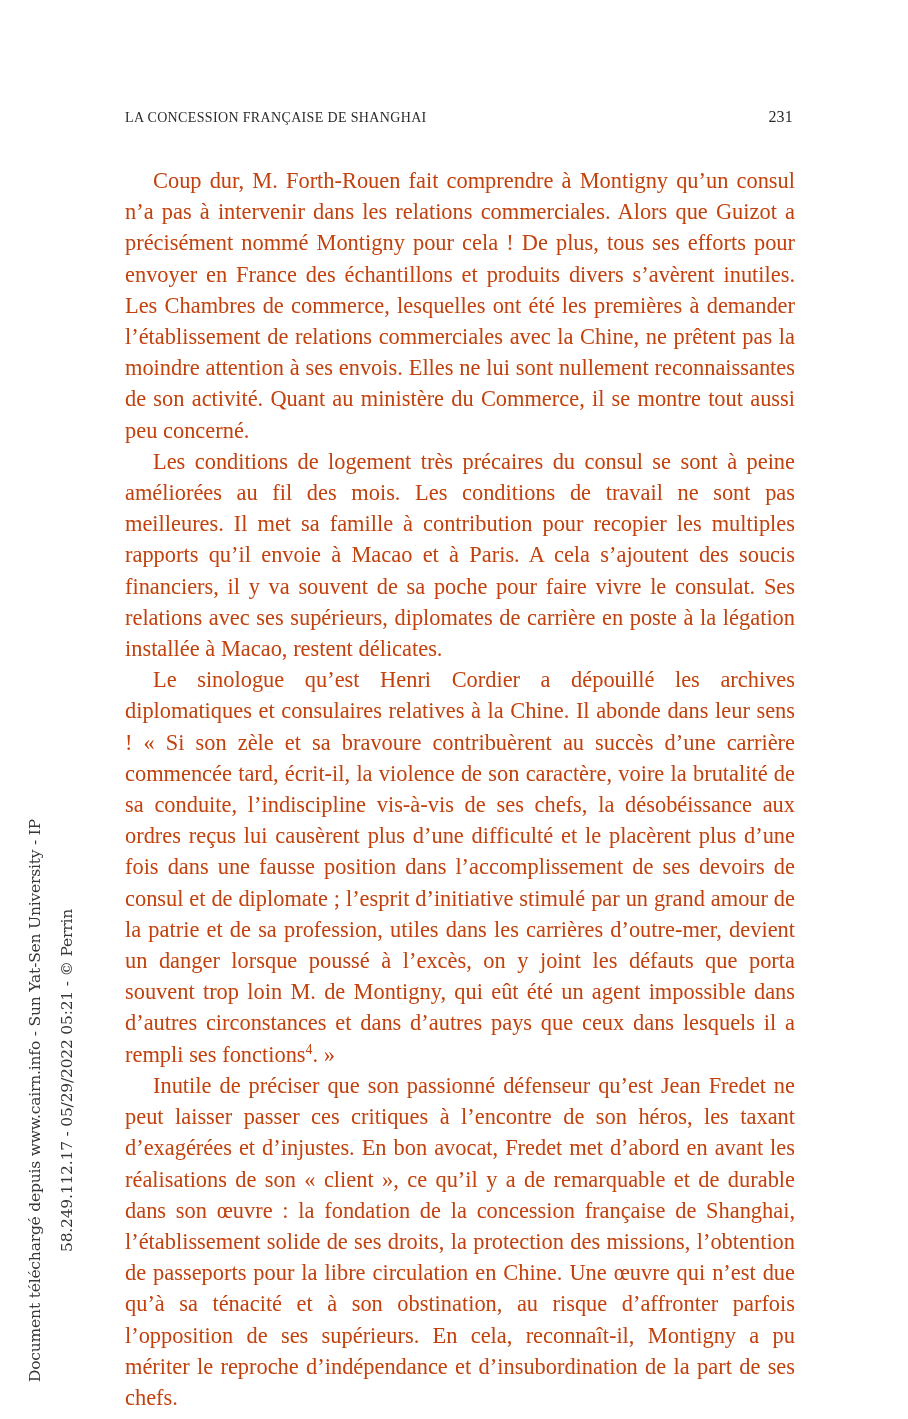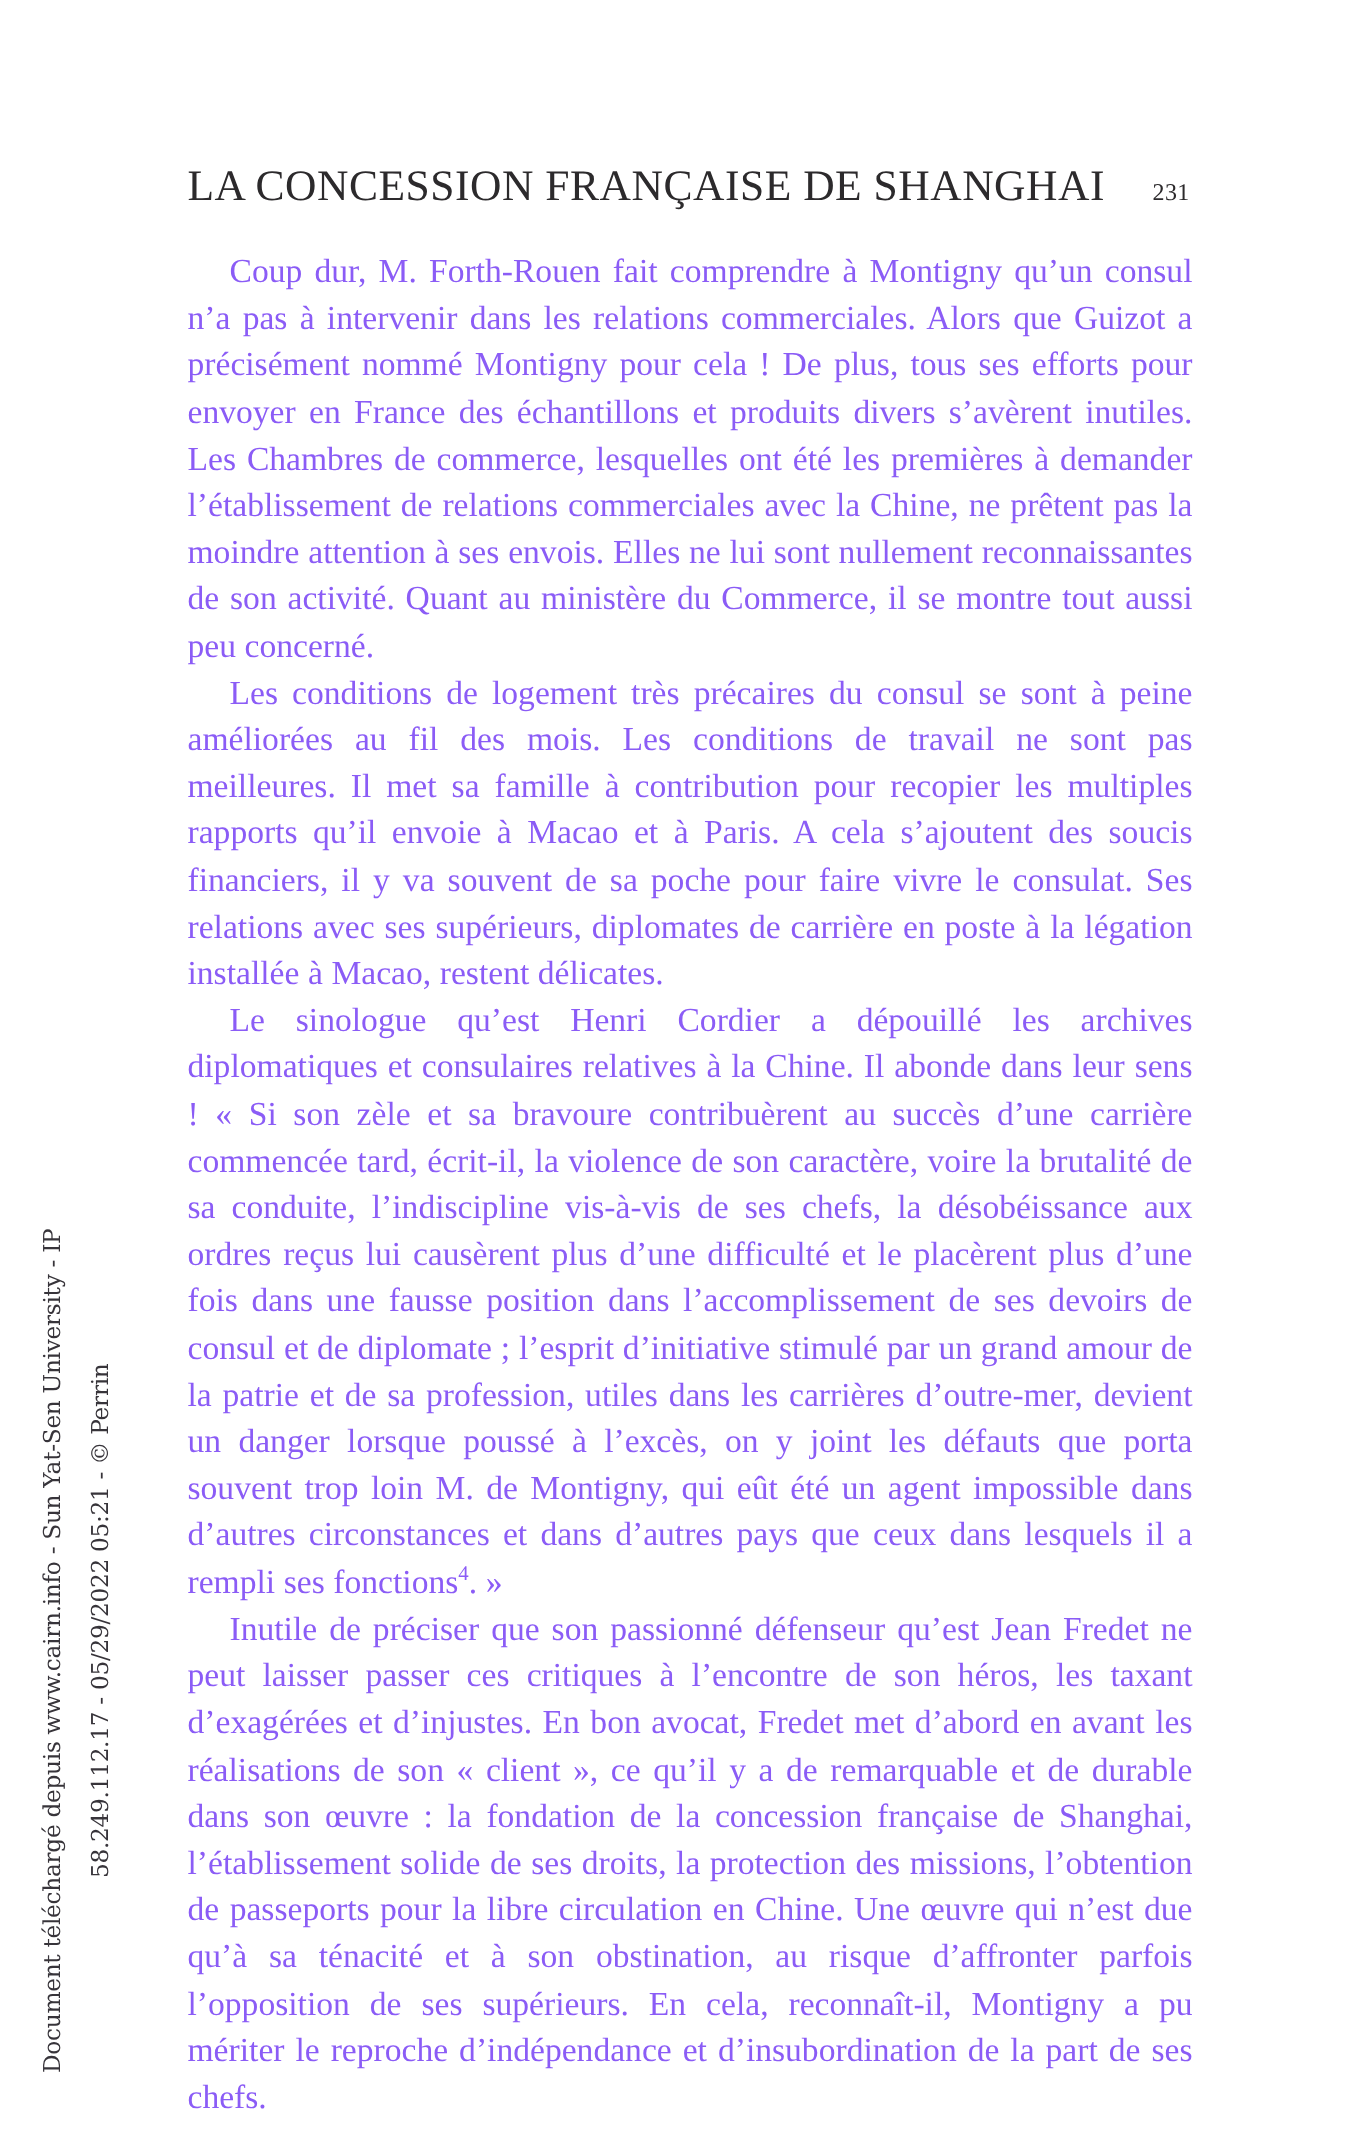--- a/index.html
+++ b/index.html
@@ -27,21 +27,21 @@
     left: 125px;
     top: 108px;
     width: 670px;
     height: 34px;
     display: flex;
     align-items: baseline;
     justify-content: space-between;
     font-variant: normal;
   }
   #running-head .head-title {
-    font-size: 29px;
+    font-size: 14px;
     letter-spacing: 0.35px;
     color: #2c2a2c;
     white-space: nowrap;
   }
   #running-head .head-folio {
     font-size: 16px;
     color: #2c2a2c;
     letter-spacing: 0.2px;
     padding-right: 2px;
   }
@@ -53,21 +53,21 @@
     top: 165px;
     width: 670px;
   }
   #text-column p {
     margin: 0;
     text-indent: 28px;
     text-align: justify;
     text-justify: inter-word;
     font-size: 22.4px;
     line-height: 31.2px;
-    color: #8b5cf6;
+    color: #c2410c;
     hyphens: manual;
     word-spacing: 0.1px;
   }
   sup.footnote-ref {
     font-size: 0.62em;
     vertical-align: super;
     line-height: 0;
   }
 
   

